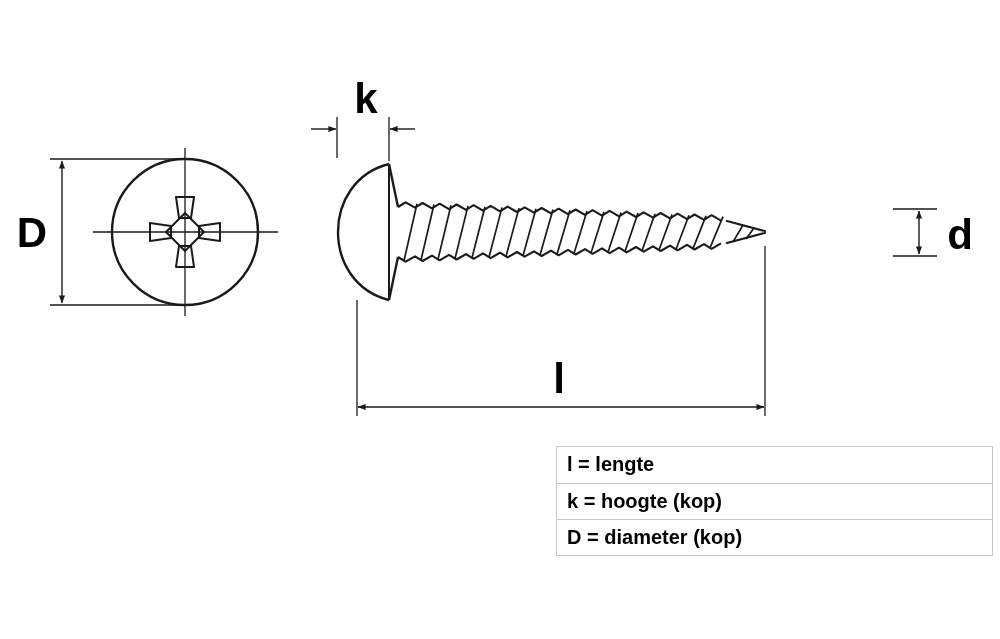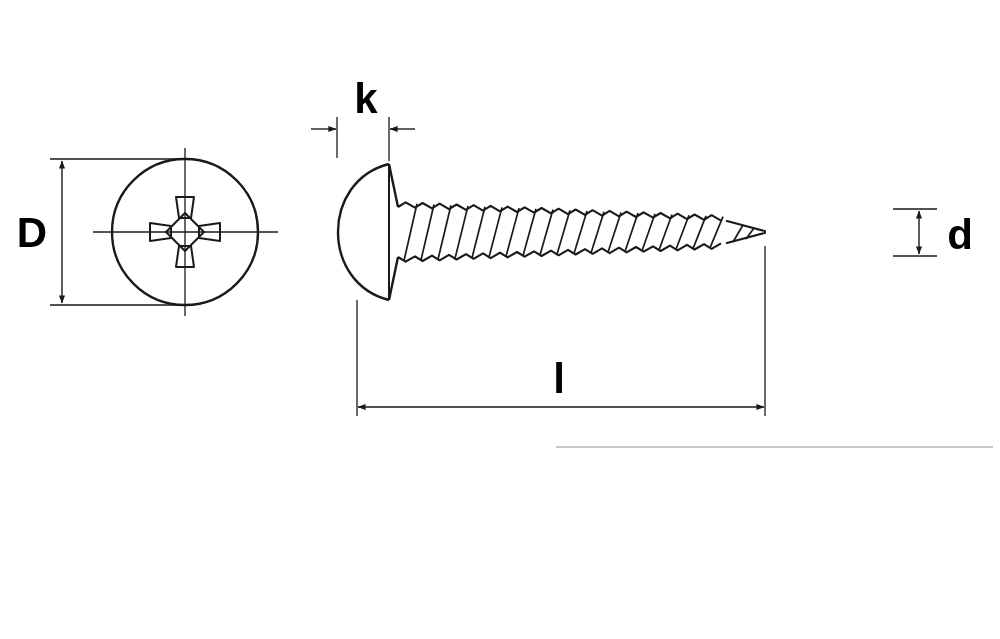--- a/index.html
+++ b/index.html
@@ -115,15 +115,18 @@
       <g>
         <line class="thin" x1="357" y1="300" x2="357" y2="416"></line>
         <line class="thin" x1="765" y1="246" x2="765" y2="416"></line>
         <line class="dimline" x1="358" y1="407" x2="764" y2="407" marker-start="url(#arr)" marker-end="url(#arr)"></line>
         <text class="dim-label" x="559" y="393" text-anchor="middle">l</text>
       </g>
     </g>
   </svg>
 
   <div class="legend">
+    <div class="legend-row">l = lengte</div>
+    <div class="legend-row">k = hoogte (kop)</div>
+    <div class="legend-row">D = diameter (kop)</div>
   </div>
 
 </div>
 
 </body></html>

